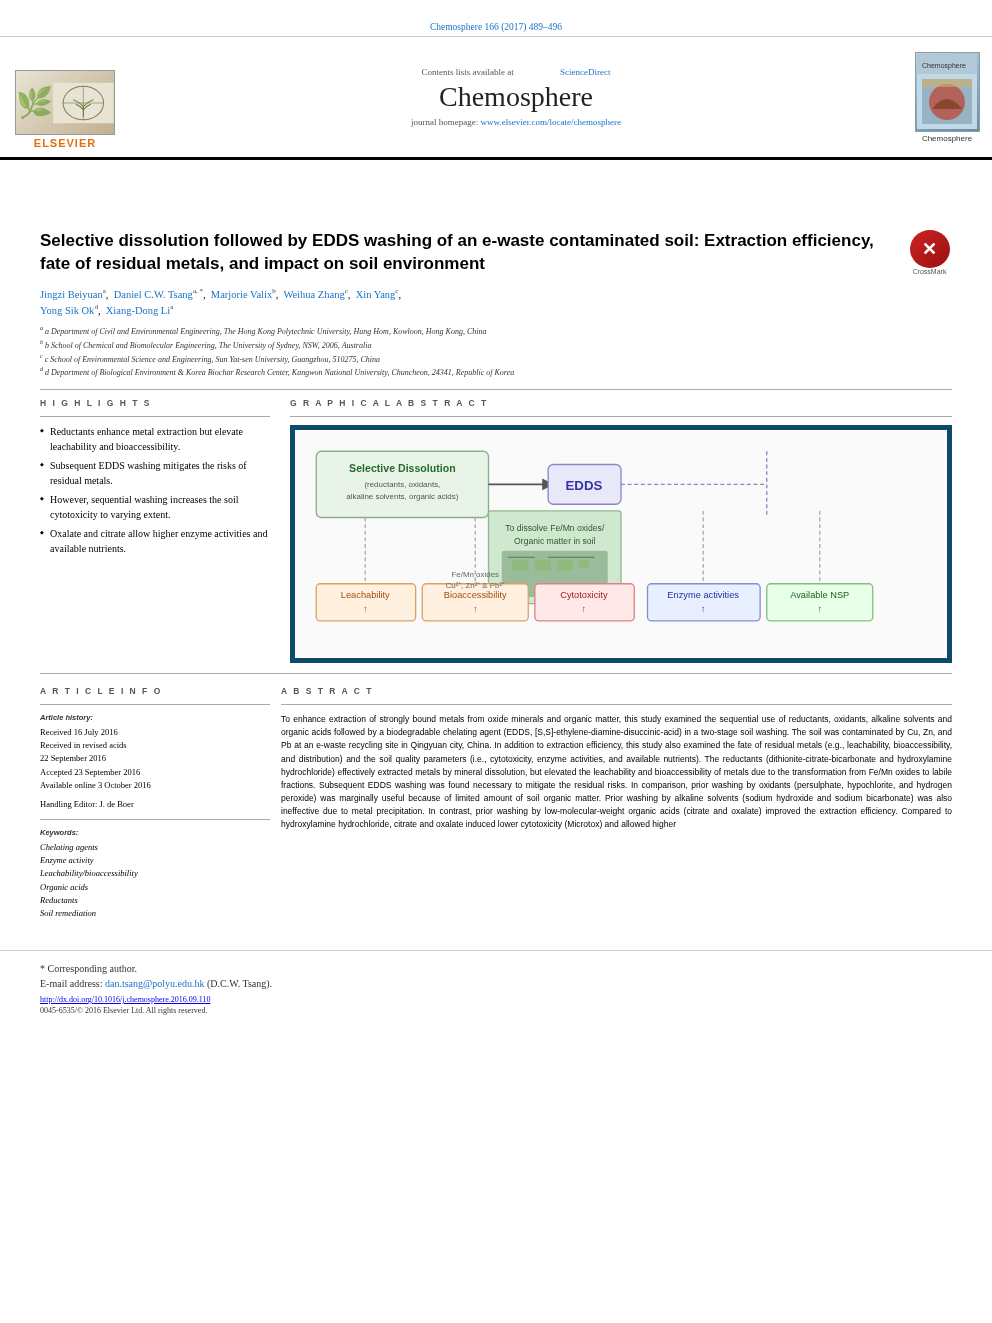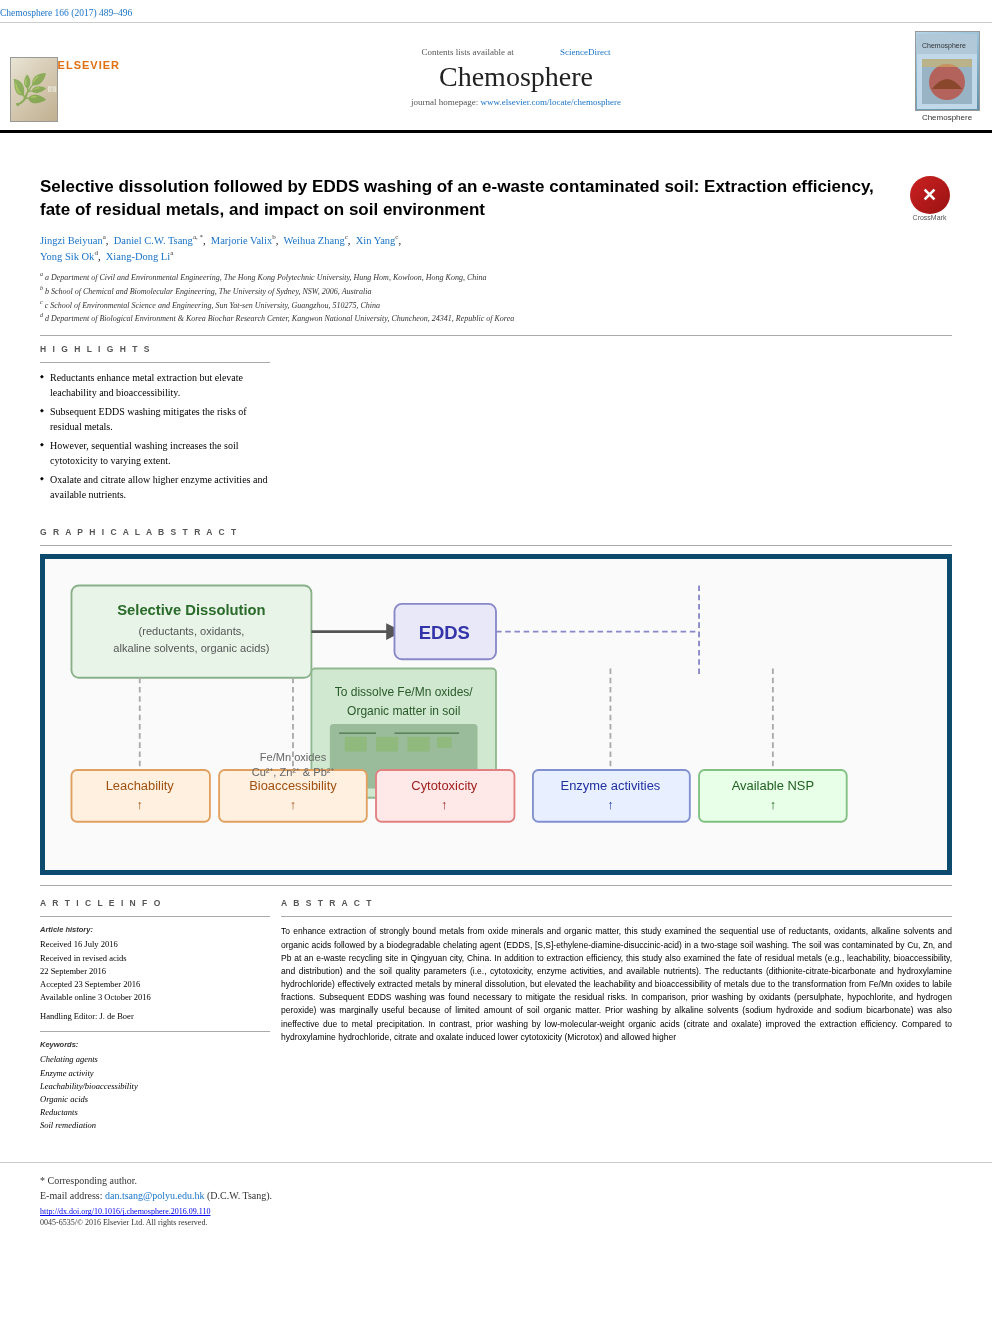--- a/index.html
+++ b/index.html
@@ -7,40 +7,40 @@
       background: #fff;
       font-family: 'Times New Roman', Times, serif;
       font-size: 10px;
       color: #000;
       width: 992px;
       min-height: 1323px;
     }
 
     
     .journal-ref-bar {
-      text-align: left;
-      padding: 8px 0 4px 0;
+      text-align: center;
+      padding: 22px 0 4px 0;
       font-size: 9.5px;
       color: #1a73c8;
       border-bottom: 1px solid #ccc;
     }
 
     
     .journal-header {
       display: flex;
       align-items: center;
       border-bottom: 3px solid #000;
       padding: 8px 10px;
     }
     .elsevier-logo {
       width: 110px;
       min-width: 110px;
       display: flex;
-      flex-direction: row;
-      align-items: flex-start;
+      flex-direction: column;
+      align-items: center;
       margin-top: 25px;
     }
     .elsevier-logo .logo-box {
       width: 100px;
       height: 65px;
       background: linear-gradient(135deg, #e8e4d4 0%, #d4c8b0 50%, #c0b090 100%);
       border: 1px solid #999;
       display: flex;
       align-items: center;
       justify-content: center;
@@ -113,20 +113,21 @@
       font-size: 8px;
       text-align: center;
       color: #333;
       margin-top: 2px;
       font-family: Arial, sans-serif;
     }
 
     
     .main-content {
       padding: 29px 40px 0 40px;
+      margin-top: 27px;
     }
 
     
     .article-title {
       font-size: 17px;
       font-weight: bold;
       font-family: Arial, Helvetica, sans-serif;
       line-height: 1.35;
       margin-bottom: 10px;
       color: #000;
@@ -192,21 +193,20 @@
       border: none;
       border-top: 1px solid #aaa;
       margin: 8px 0;
     }
 
     
     .two-col {
       display: flex;
       gap: 20px;
       margin-top: 8px;
-      flex-direction: column;
     }
     .col-left {
       width: 230px;
       min-width: 230px;
     }
     .col-right {
       flex: 1;
     }
 
     

